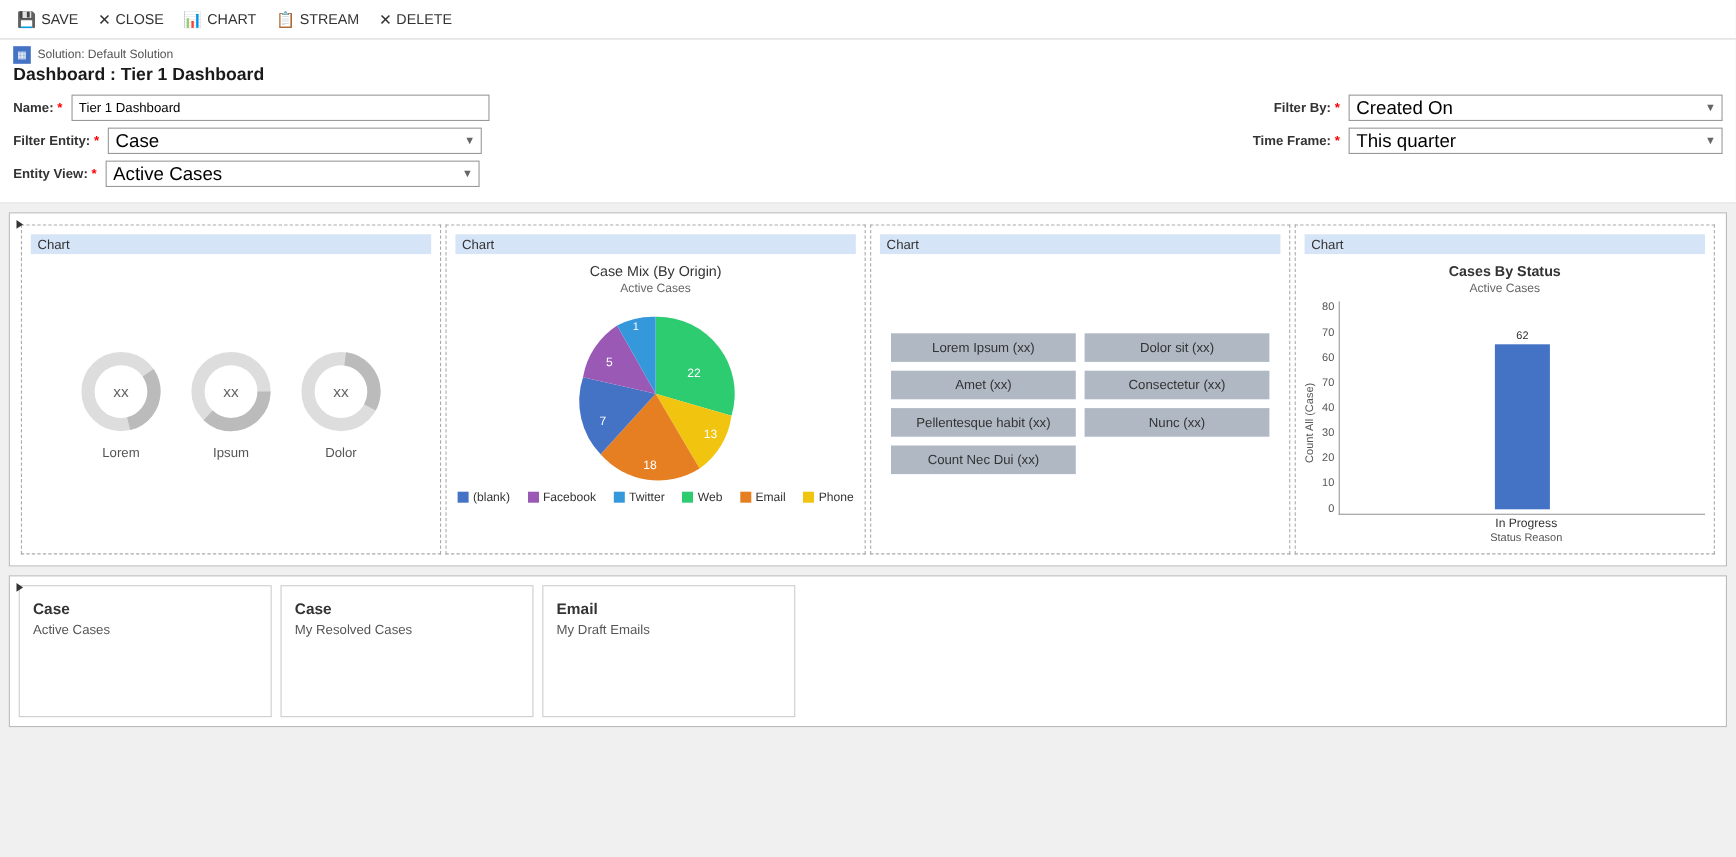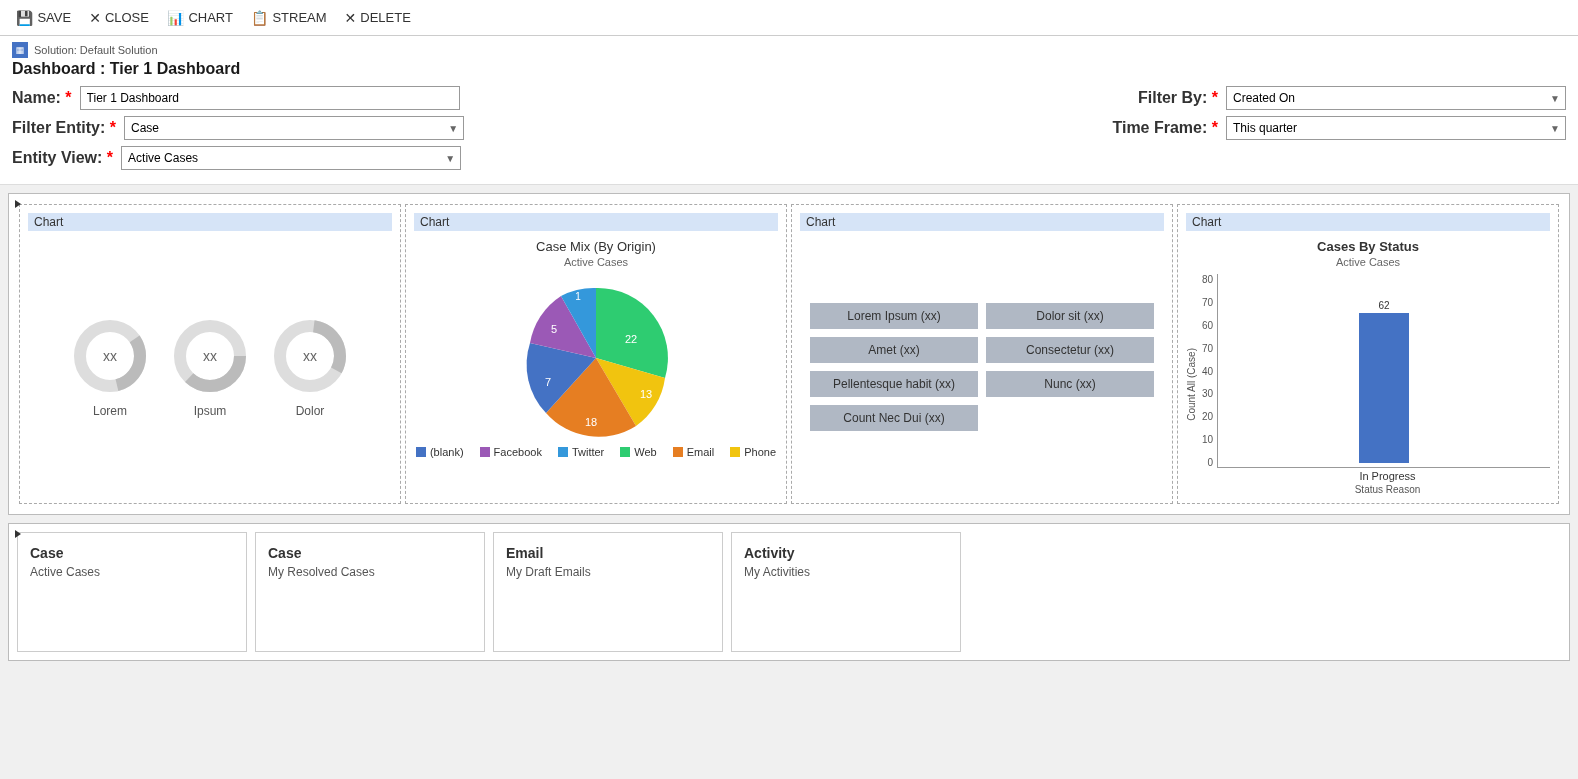--- a/index.html
+++ b/index.html
@@ -33,31 +33,31 @@
       text-align: center; line-height: 16px;
     }
     .page-title { font-size: 16px; font-weight: 600; color: #1a1a1a; margin-bottom: 8px; }
 
     
     .form-row {
       display: flex; align-items: center; gap: 20px;
       margin-bottom: 6px; flex-wrap: wrap;
     }
     .form-group { display: flex; align-items: center; gap: 8px; }
-    .form-label { font-size: 16px; font-weight: 600; white-space: nowrap; }
+    .form-label { font-size: 12px; font-weight: 600; white-space: nowrap; }
     .required-star { color: red; }
     .form-input {
       height: 24px; border: 1px solid #999; padding: 2px 6px;
       font-size: 12px; background: #fff; outline: none;
     }
     .form-input-wide { width: 380px; }
     .form-select-wrap { position: relative; display: inline-block; }
     .form-select {
       height: 24px; border: 1px solid #999; padding: 2px 24px 2px 6px;
-      font-size: 12px; background: #fff; appearance: none;
+      font-size: 17px; background: #fff; appearance: none;
       outline: none; cursor: pointer; min-width: 200px;
     }
     .form-select-arrow {
       position: absolute; right: 6px; top: 50%; transform: translateY(-50%);
       pointer-events: none; font-size: 10px; color: #666;
     }
     .form-select-wide { min-width: 340px; }
 
     
     .main-content { padding: 8px; background: #f0f0f0; }
@@ -392,20 +392,16 @@
         <div class="list-card-sub">Active Cases</div>
       </div>
       <div class="list-card">
         <div class="list-card-title">Case</div>
         <div class="list-card-sub">My Resolved Cases</div>
       </div>
       <div class="list-card">
         <div class="list-card-title">Email</div>
         <div class="list-card-sub">My Draft Emails</div>
       </div>
-      <div class="list-card">
-        <div class="list-card-title">Activity</div>
-        <div class="list-card-sub">My Activities</div>
-      </div>
     </div>
   </div>
 
 </div>
 
 </body></html>

